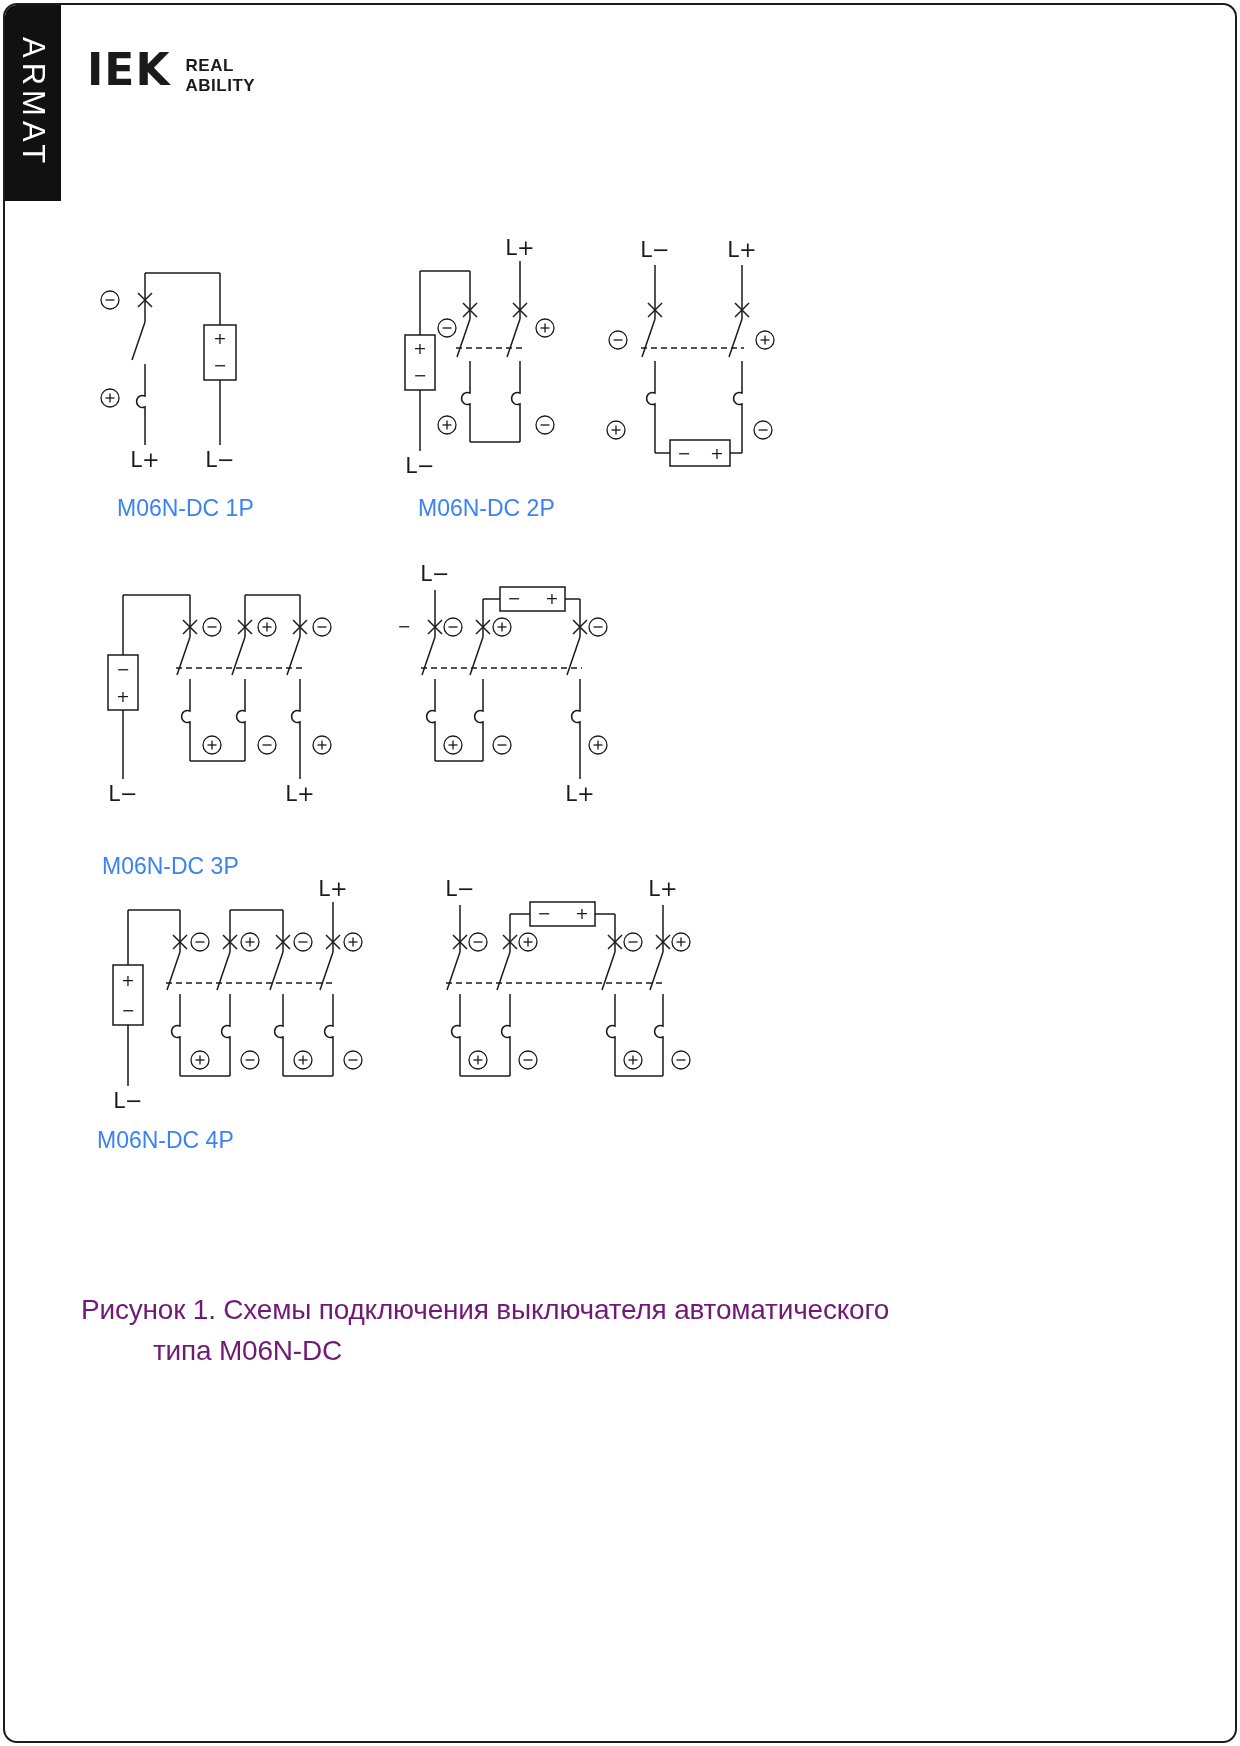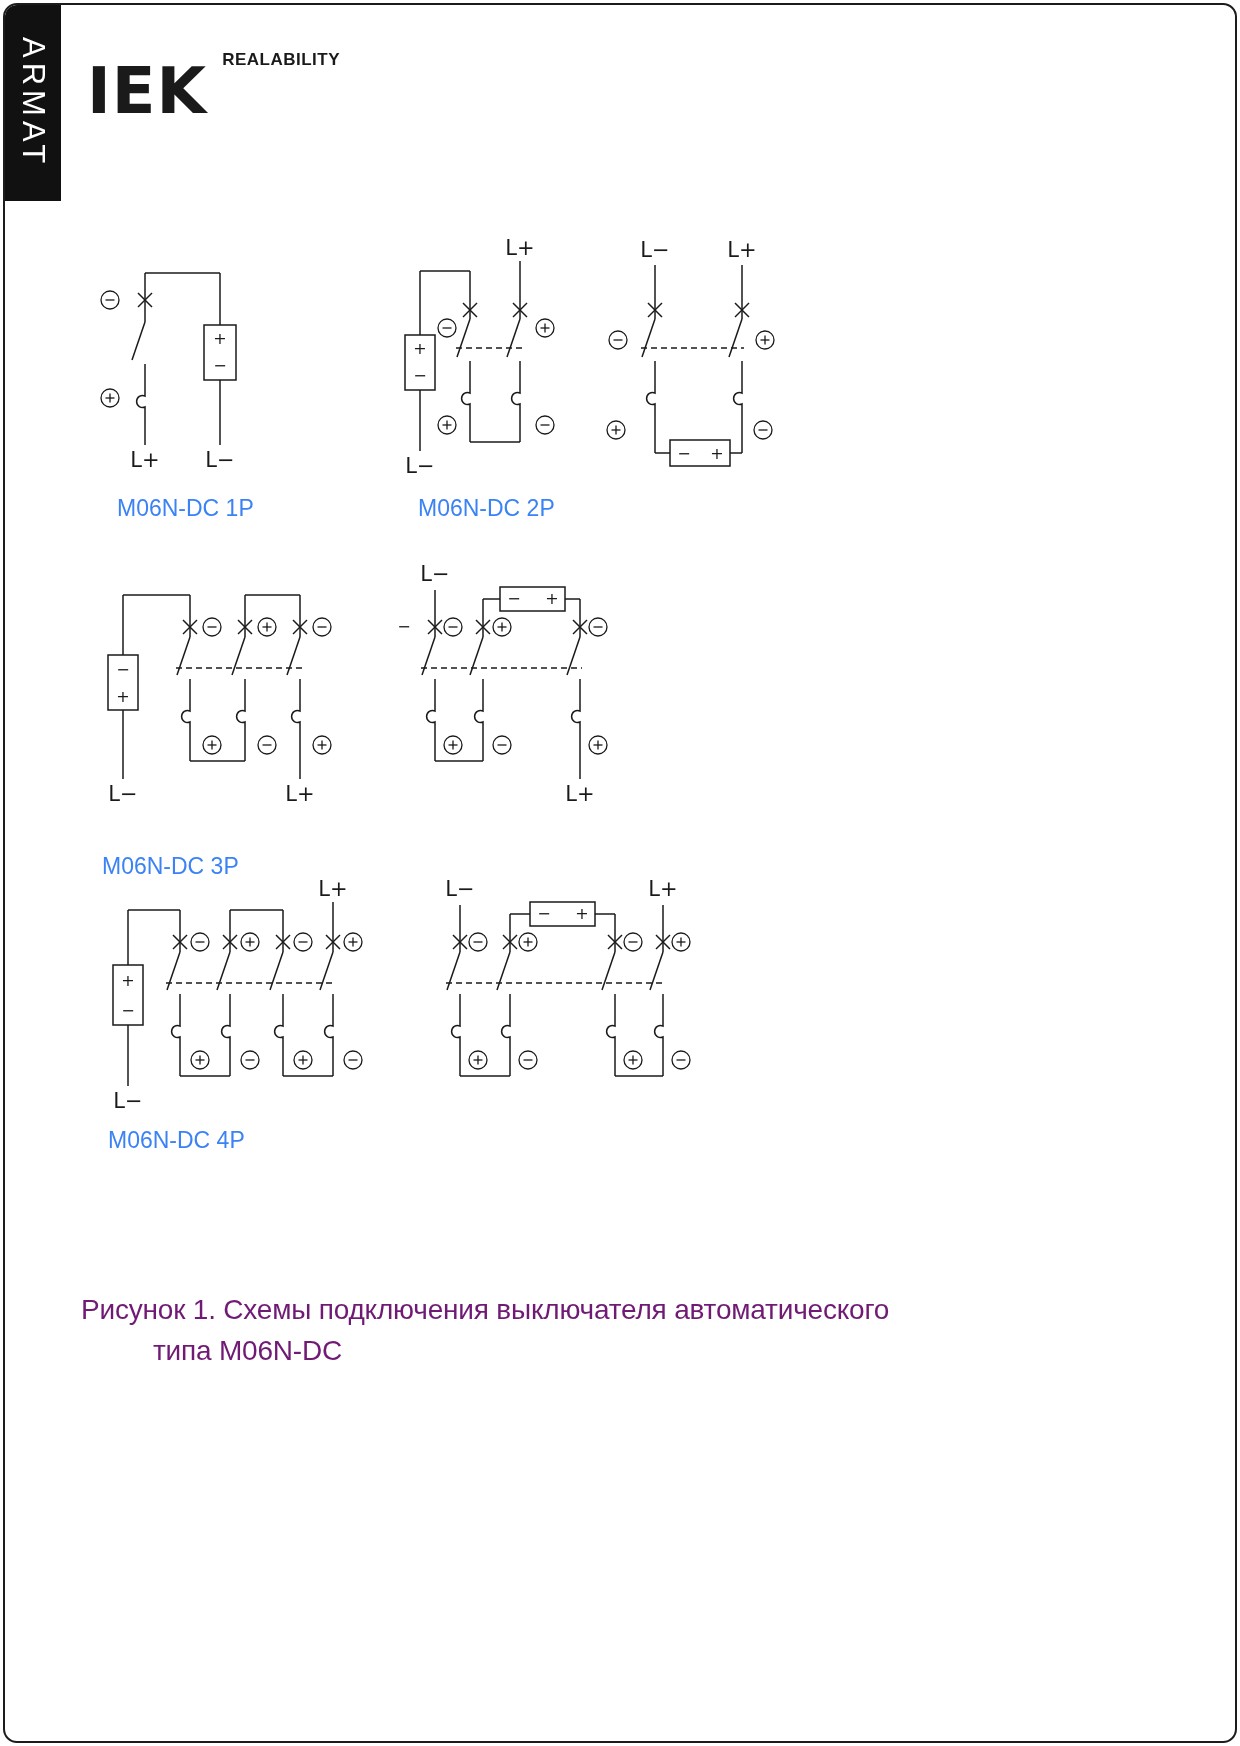--- a/index.html
+++ b/index.html
@@ -1,22 +1,22 @@
 <!DOCTYPE html>
 <html><head>
 <meta charset="utf-8">
 <style>
   html,body{margin:0;padding:0;background:#ffffff;}
   body{width:1240px;height:1746px;position:relative;font-family:"Liberation Sans",sans-serif;color:#1a1a1a;}
   .page{position:absolute;left:3px;top:3px;width:1230px;height:1736px;border:2px solid #1c1c1c;border-radius:14px;background:#fff;overflow:hidden;}
   .brand-bar{position:absolute;left:0;top:0;width:56px;height:196px;background:#111111;border-radius:10px 0 0 0;display:flex;align-items:center;justify-content:center;}
   .brand-bar span{writing-mode:vertical-rl;color:#ffffff;font-size:31px;letter-spacing:5px;}
   .logo{position:absolute;left:82px;top:44px;display:flex;align-items:flex-start;gap:15px;}
-  .logo-text{font-size:64px;font-weight:900;letter-spacing:1px;line-height:0.95;font-family:"DejaVu Sans",sans-serif;margin-top:12px;}
-  .logo-tagline{display:flex;flex-direction:row;font-size:17px;font-weight:700;line-height:1.15;margin-top:1px;letter-spacing:0.5px;}
+  .logo-text{font-size:44px;font-weight:900;letter-spacing:1px;line-height:0.95;font-family:"DejaVu Sans",sans-serif;}
+  .logo-tagline{display:flex;flex-direction:column;font-size:17px;font-weight:700;line-height:1.15;margin-top:7px;letter-spacing:0.5px;}
   .diag{position:absolute;overflow:visible;}
   .diag text{font-family:"DejaVu Sans",sans-serif;fill:#1a1a1a;}
   .caption{position:absolute;font-size:23px;color:#3b82f6;}
   .note{position:absolute;left:78px;top:1180px;width:800px;font-size:23px;line-height:34px;}
   .note-line1{padding-left:50px;}
   .fig-caption{position:absolute;left:76px;top:1284px;font-size:28px;line-height:41px;letter-spacing:-0.2px;color:#701a75;}
   .fig-line2{margin-left:72px;}
 </style>
 </head>
 <body>
@@ -433,21 +433,21 @@
         <text x="114" y="39" text-anchor="middle" font-size="16">−</text>
         <text x="152" y="39" text-anchor="middle" font-size="16">+</text>
       </g>
       <text x="30" y="16" text-anchor="middle" font-size="21">L−</text>
       <text x="233" y="16" text-anchor="middle" font-size="21">L+</text>
     </svg>
 
   <div class="caption" style="left:112px;top:490px">M06N-DC 1P</div>
   <div class="caption" style="left:413px;top:490px">M06N-DC 2P</div>
   <div class="caption" style="left:97px;top:848px">M06N-DC 3P</div>
-  <div class="caption" style="left:103px;top:1122px">M06N-DC 4P</div>
+  <div class="caption" style="left:92px;top:1122px">M06N-DC 4P</div>
 
 
   <div class="fig-caption">
     <div>Рисунок 1. Схемы подключения выключателя автоматического</div>
     <div class="fig-line2">типа M06N-DC</div>
   </div>
 
 </div>
 
 </body></html>

